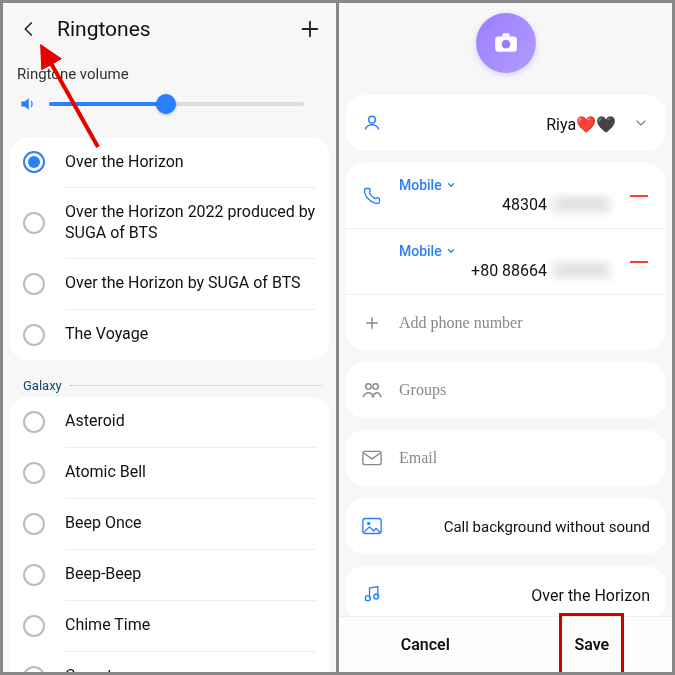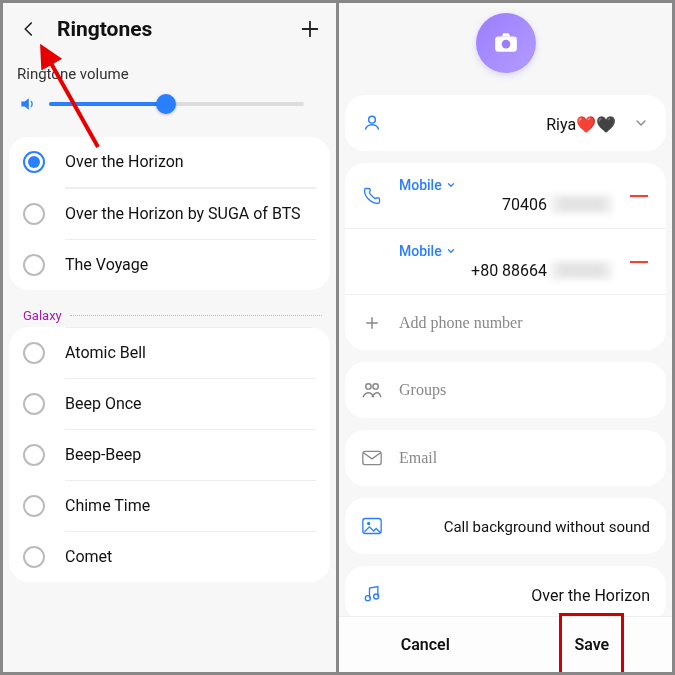--- a/index.html
+++ b/index.html
@@ -19,21 +19,21 @@
     position: relative;
   }
   
   .lp-header {
     display: flex;
     align-items: center;
     padding: 14px 14px 4px 14px;
     background: #f7f7f7;
   }
   .lp-back { width: 24px; height: 24px; display:flex; align-items:center; justify-content:center;}
-  .lp-title { font-size: 21px; font-weight: 700; margin-left: 16px; flex:1; color:#111;}
+  .lp-title { font-size: 21px; font-weight: 400; margin-left: 16px; flex:1; color:#111;}
   .lp-add { width: 24px; height:24px; display:flex; align-items:center; justify-content:center; }
   .lp-arrow {
     position:absolute;
     top: 24px;
     left: 18px;
     pointer-events:none;
     z-index:5;
   }
   .l-section-title {
     font-size: 15px;
@@ -102,21 +102,21 @@
   .radio.selected::after {
     content:'';
     position:absolute;
     top:3px; left:3px; right:3px; bottom:3px;
     background:#2a7fff;
     border-radius:50%;
   }
   .l-label { font-size: 16px; color:#111; line-height:1.3; }
   .cat-label {
     font-size: 13px;
-    color:#a21caf;
+    color:#0c4a6e;
     padding: 4px 14px 4px 20px;
     display:flex;
     align-items:center;
     gap: 8px;
   }
   .cat-dots {
     flex:1;
     border-top: 1px dotted #bbb;
     height:0;
   }
@@ -238,38 +238,46 @@
   </div>
 
   <div class="l-list-scroll">
 
     <div class="l-card inset-top">
       <div class="l-item">
         <div class="radio selected"></div>
         <div class="l-label">Over the Horizon</div>
       </div>
       <div class="l-sep"></div>
+      <div class="l-item">
+        <div class="radio"></div>
+        <div class="l-label">Over the Horizon 2022 produced by SUGA of BTS</div>
+      </div>
       <div class="l-sep"></div>
       <div class="l-item">
         <div class="radio"></div>
         <div class="l-label">Over the Horizon by SUGA of BTS</div>
       </div>
       <div class="l-sep"></div>
       <div class="l-item">
         <div class="radio"></div>
         <div class="l-label">The Voyage</div>
       </div>
     </div>
 
     <div class="cat-label">
       <span>Galaxy</span>
       <span class="cat-dots"></span>
     </div>
 
     <div class="l-card">
+      <div class="l-item">
+        <div class="radio"></div>
+        <div class="l-label">Asteroid</div>
+      </div>
       <div class="l-sep"></div>
       <div class="l-item">
         <div class="radio"></div>
         <div class="l-label">Atomic Bell</div>
       </div>
       <div class="l-sep"></div>
       <div class="l-item">
         <div class="radio"></div>
         <div class="l-label">Beep Once</div>
       </div>
@@ -334,21 +342,21 @@
             </svg>
         </div>
         <div class="r-content">
           <div class="r-small-label">
             <span>Mobile</span>
             <svg width="10" height="10" viewBox="0 0 24 24">
                 <path d="M6 9l6 6 6-6" stroke="#2a7fff" stroke-width="3" fill="none" stroke-linecap="round"></path>
               </svg>
           </div>
           <div class="r-value">
-            <span>70406</span> <span class="blurred">00000</span>
+            <span>48304</span> <span class="blurred">00000</span>
           </div>
         </div>
         <div class="r-badge">
             <div class="r-minus"></div>
           </div>
       </div>
 
       <div class="r-row">
         <div class="r-icon"></div>
         <div class="r-content">

